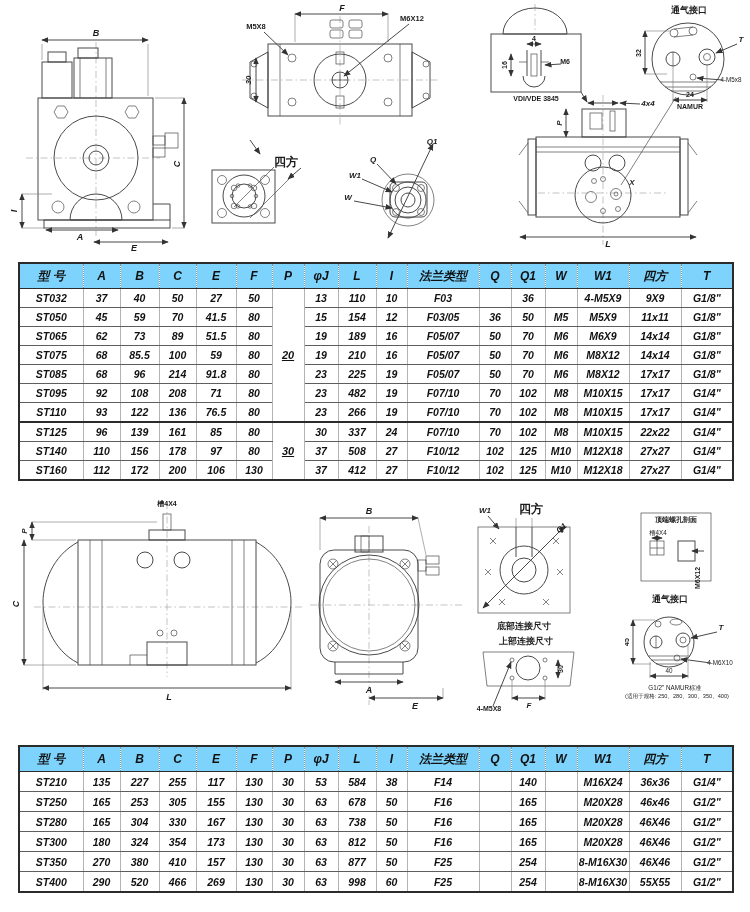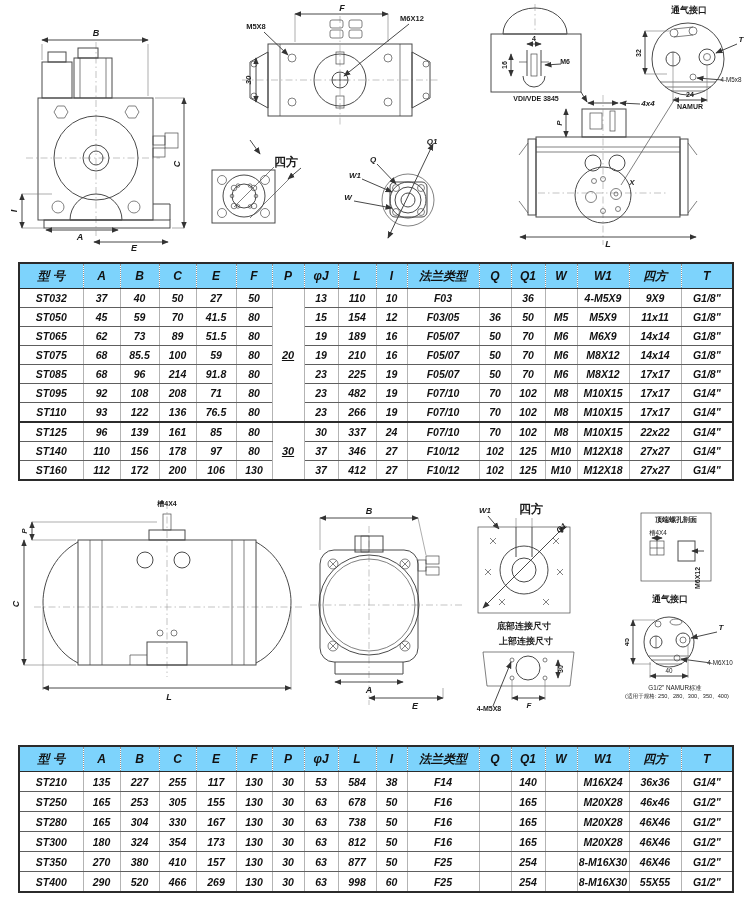--- a/index.html
+++ b/index.html
@@ -609,21 +609,21 @@
             <td>G1/4"</td>
           </tr>
           <tr>
             <td class="model">ST140</td>
             <td>110</td>
             <td>156</td>
             <td>178</td>
             <td>97</td>
             <td>80</td>
             <td>37</td>
-            <td>346</td>
+            <td>508</td>
             <td>27</td>
             <td>F10/12</td>
             <td>102</td>
             <td>125</td>
             <td>M10</td>
             <td>M12X18</td>
             <td>27x27</td>
             <td>G1/4"</td>
           </tr>
           <tr>

